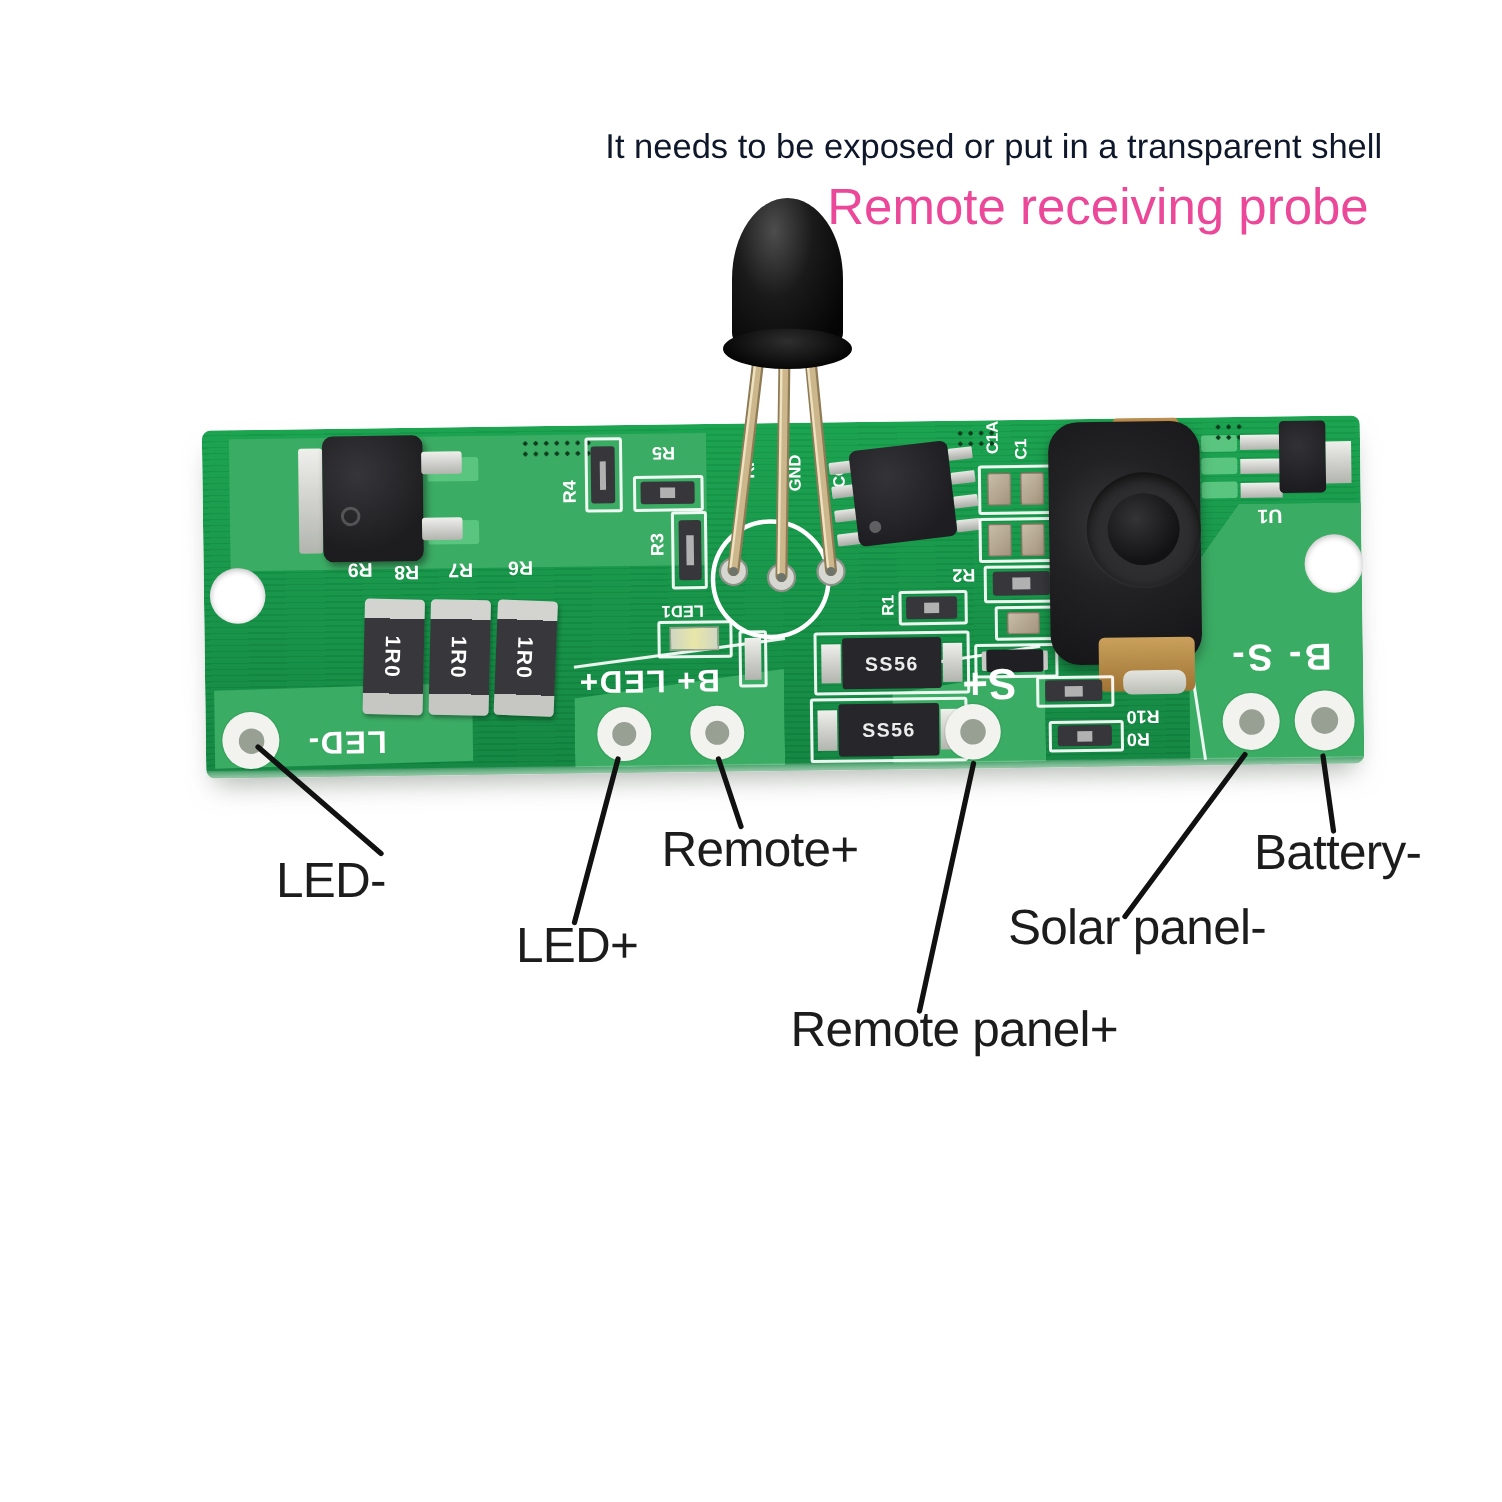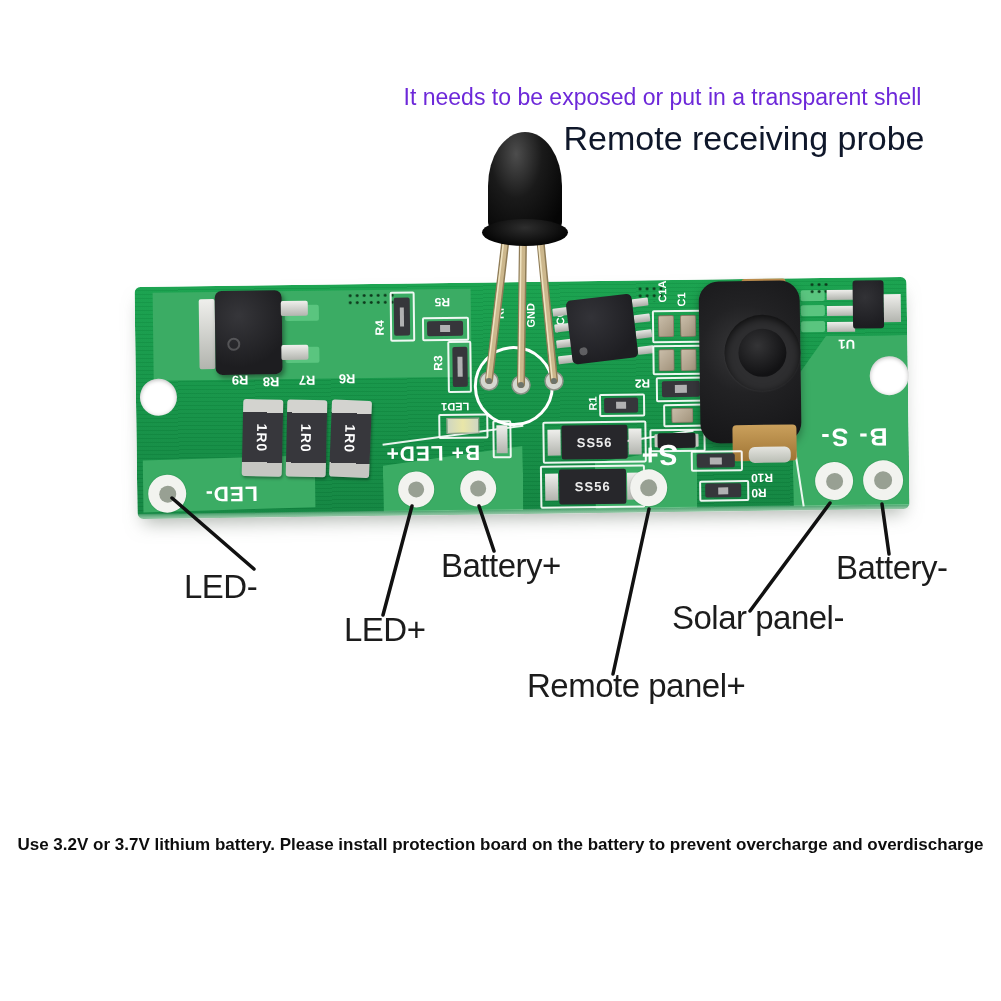--- a/index.html
+++ b/index.html
@@ -23,22 +23,22 @@
 .cap{position:absolute;background:linear-gradient(135deg,#c9bda9,#a3947d);border:1px solid rgba(90,80,60,.5);border-radius:2px}
 .pad{position:absolute;border-radius:50%;background:#f2f3ef;box-shadow:0 0 0 1px rgba(0,0,0,.05)}
 .padin{position:absolute;border-radius:50%;background:#98a093}
 .dots{position:absolute;background-image:radial-gradient(circle,#0d3a1c 1.3px,transparent 1.5px);background-size:7px 7px}
 .wline{position:absolute;border-top:2px solid rgba(255,255,255,.9);transform-origin:left center}
 .rbig{position:absolute;width:40px;height:77px;border-radius:3px;box-shadow:1px 2px 3px rgba(0,0,0,.35);
 background:linear-gradient(180deg,#d3d3cf 0,#d3d3cf 13px,#37373c 13px,#37373c 63px,#c6c6c2 63px,#c6c6c2 77px)}
 .rbig span{position:absolute;left:0;top:0;width:40px;height:77px;display:flex;align-items:center;justify-content:center;transform:rotate(90deg);color:#fff;font-weight:700;font-size:14px;letter-spacing:1px}
 .ssbody{position:absolute;background:#27272b;border-radius:2px;color:#ececec;font-weight:700;font-size:13px;display:flex;align-items:center;justify-content:center;letter-spacing:1px}
 .icpin{position:absolute;width:16px;height:8px;background:linear-gradient(180deg,#e8e8e5,#a9aba5);border-radius:1px}
-.hnote{position:absolute;left:400px;top:84px;width:525px;text-align:center;font-size:23px;color:#6d28d9;z-index:4}
-.htitle{position:absolute;left:544px;top:119px;width:400px;text-align:center;font-size:34px;color:#0f172a;z-index:4}
+.hnote{position:absolute;left:400px;top:84px;width:525px;text-align:center;font-size:23px;color:#0f172a;z-index:4}
+.htitle{position:absolute;left:532px;top:119px;width:400px;text-align:center;font-size:34px;color:#ec4899;z-index:4}
 .f1{position:absolute;left:0;top:748px;width:1001px;text-align:center;font-size:27px;font-weight:700;color:#0d0d0d;letter-spacing:-.3px;z-index:4}
 .f2{position:absolute;left:0;top:835px;width:1001px;text-align:center;font-size:17px;font-weight:700;color:#0d0d0d;z-index:4}
 .callout{position:absolute;font-size:33px;color:#1c1c1c;white-space:nowrap;letter-spacing:-.5px;z-index:4}
 svg.overlay{position:absolute;left:0;top:0;pointer-events:none}
 #probe{position:absolute;left:488px;top:132px;width:74px;height:100px;z-index:3;border-radius:37px 37px 12px 12px/54px 54px 10px 10px;background:radial-gradient(ellipse at 38% 22%,#4d4d4d 0%,#1a1a1a 40%,#050505 85%)}
 #probelip{position:absolute;left:482px;top:219px;width:86px;height:27px;border-radius:50%;z-index:3;background:radial-gradient(ellipse at 50% 32%,#2e2e2e,#060606 72%)}
 </style>
 </head>
 <body>
 
@@ -223,20 +223,19 @@
     <line x1="172" y1="498" x2="254" y2="569" stroke="#111" stroke-width="3.5" stroke-linecap="round"></line>
     <line x1="412" y1="506" x2="383" y2="615" stroke="#111" stroke-width="3.5" stroke-linecap="round"></line>
     <line x1="479" y1="506" x2="494" y2="551" stroke="#111" stroke-width="3.5" stroke-linecap="round"></line>
     <line x1="649" y1="509" x2="613" y2="674" stroke="#111" stroke-width="3.5" stroke-linecap="round"></line>
     <line x1="830" y1="503" x2="750" y2="611" stroke="#111" stroke-width="3.5" stroke-linecap="round"></line>
     <line x1="882" y1="504" x2="889" y2="554" stroke="#111" stroke-width="3.5" stroke-linecap="round"></line>
   </svg>
 
   <div class="callout" style="left:184px;top:568px">LED-</div>
   <div class="callout" style="left:344px;top:611px">LED+</div>
-  <div class="callout" style="left:441px;top:547px">Battery+</div>
+  <div class="callout" style="left:441px;top:547px">Remote+</div>
   <div class="callout" style="left:527px;top:667px">Remote panel+</div>
   <div class="callout" style="left:836px;top:549px">Battery-</div>
   <div class="callout" style="left:672px;top:599px">Solar panel-</div>
 
-  <div class="f2">Use 3.2V or 3.7V lithium battery. Please install protection board on the battery to prevent overcharge and overdischarge</div>
 
 </div>
 
 </body></html>

